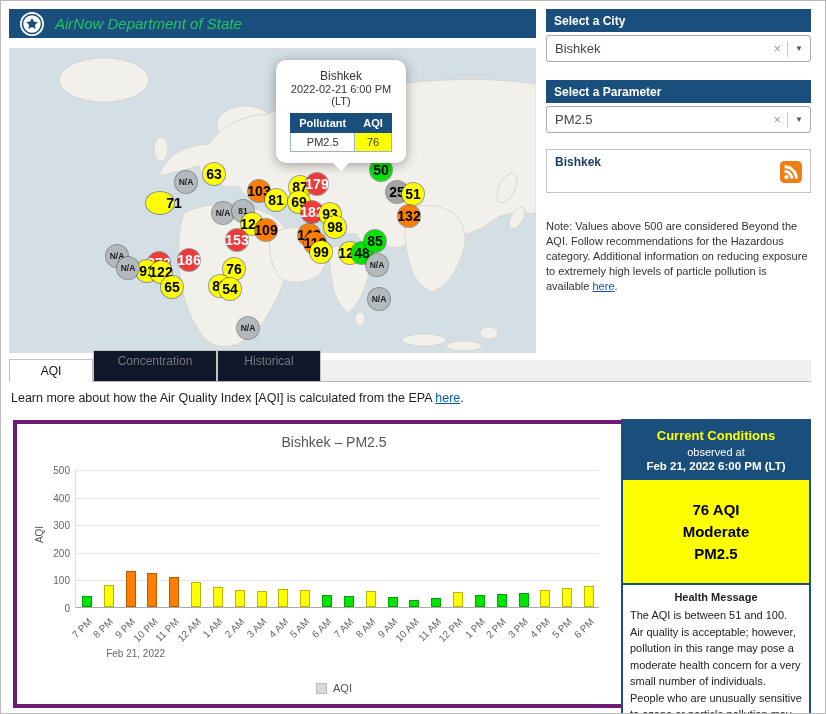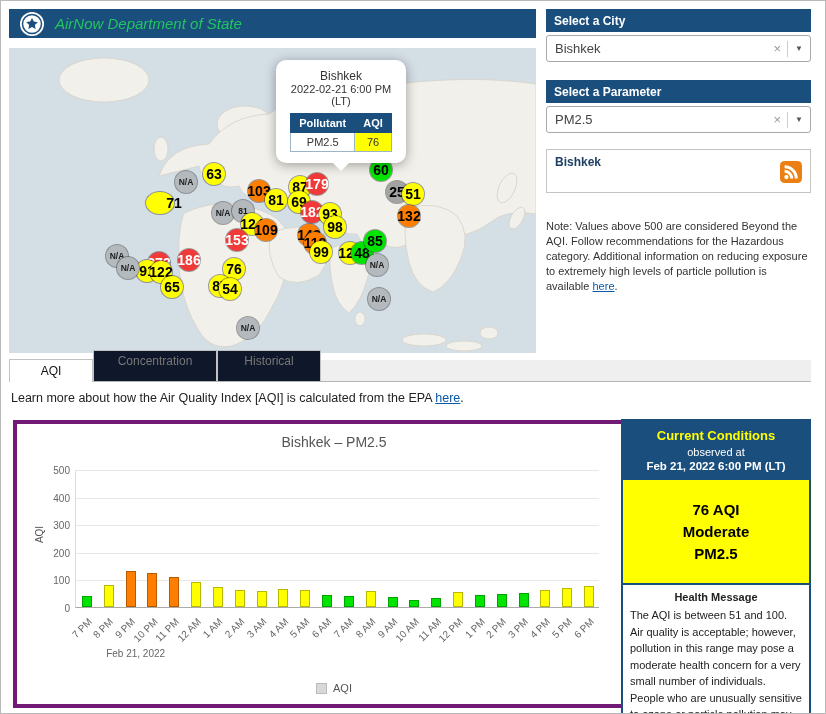--- a/index.html
+++ b/index.html
@@ -161,21 +161,21 @@
 
     <div id="markers">
         <div class="marker" style="left: 205px; top: 126px; background: rgb(255, 255, 0);">63</div>
         <div class="marker na" style="left: 177px; top: 134px; background: rgb(179, 185, 189);">N/A</div>
         <div class="marker" style="left: 148px; top: 155px; background: rgb(255, 255, 0); padding-left: 28px;">71</div>
         <div class="marker" style="left: 250px; top: 143px; background: rgb(255, 126, 0);">103</div>
         <div class="marker" style="left: 267px; top: 152px; background: rgb(255, 255, 0);">81</div>
         <div class="marker" style="left: 291px; top: 139px; background: rgb(255, 255, 0);">87</div>
         <div class="marker" style="left: 308px; top: 136px; background: rgb(240, 58, 58); color: rgb(255, 255, 255);">179</div>
         <div class="marker" style="left: 290px; top: 154px; background: rgb(255, 255, 0);">69</div>
-        <div class="marker" style="left: 372px; top: 122px; background: rgb(0, 228, 0);">60</div>
+        <div class="marker" style="left: 372px; top: 122px; background: rgb(0, 228, 0);">50</div>
         <div class="marker" style="left: 388px; top: 144px; background: #a3a3a3;">25</div>
         <div class="marker" style="left: 404px; top: 146px; background: rgb(255, 255, 0);">51</div>
         <div class="marker" style="left: 400px; top: 168px; background: rgb(255, 126, 0);">132</div>
         <div class="marker na" style="left: 214px; top: 165px; background: rgb(179, 185, 189);">N/A</div>
         <div class="marker na" style="left: 234px; top: 163px; background: rgb(179, 185, 189);">81</div>
         <div class="marker" style="left: 243px; top: 176px; background: rgb(255, 255, 0);">124</div>
         <div class="marker" style="left: 257px; top: 182px; background: rgb(255, 126, 0);">109</div>
         <div class="marker" style="left: 228px; top: 192px; background: rgb(240, 58, 58); color: rgb(255, 255, 255);">153</div>
         <div class="marker" style="left: 303px; top: 164px; background: rgb(240, 58, 58); color: rgb(255, 255, 255);">182</div>
         <div class="marker" style="left: 321px; top: 166px; background: rgb(255, 255, 0);">93</div>

